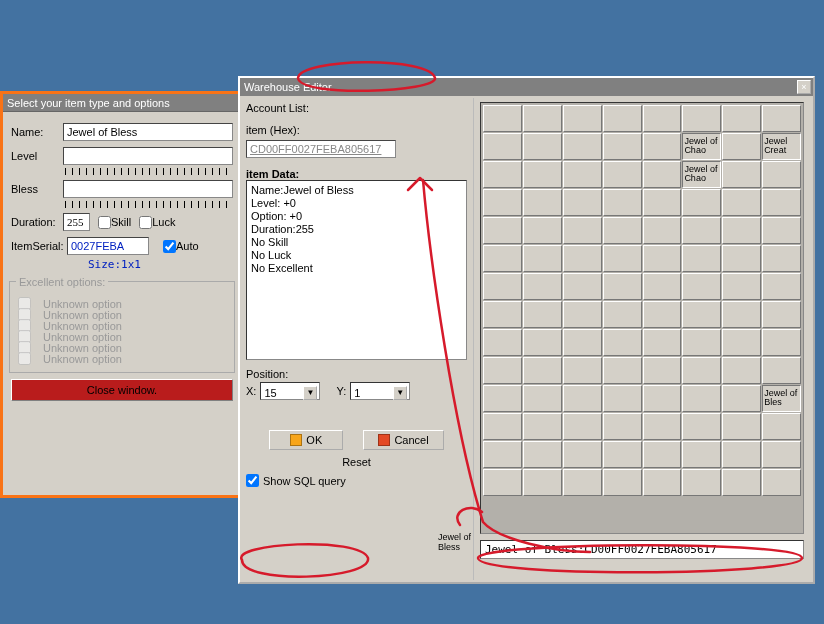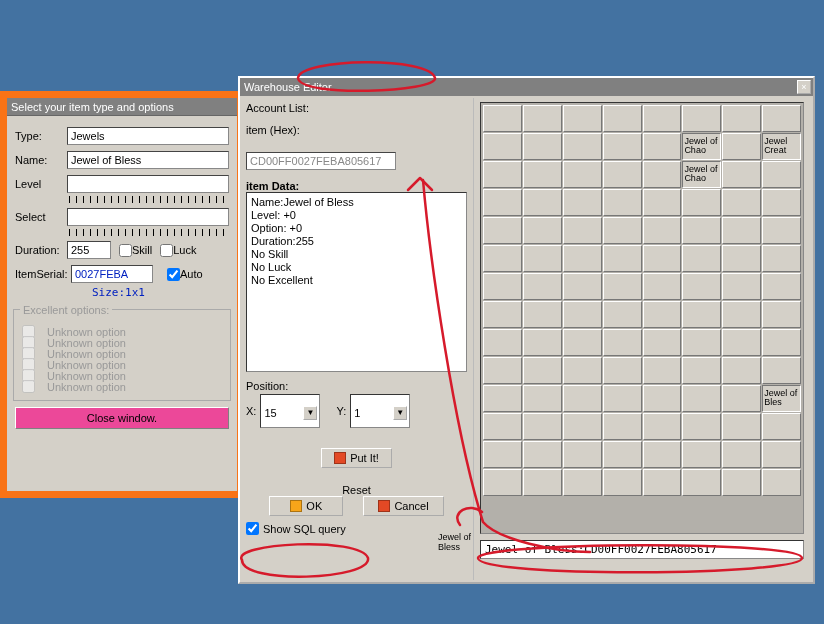--- a/index.html
+++ b/index.html
@@ -10,21 +10,21 @@
     font-size: 11px;
     color: #000;
     position: relative;
     overflow: hidden;
   }
   
   .dlg-left {
     position: absolute; left: 0; top: 91px;
     width: 244px; height: 407px;
     background: #d4d0c8;
-    border: 7px solid #f97316;
+    border: 3px solid #f97316;
   }
   .dlg-left .titlebar {
     height: 18px; background: #808080; color: #fff;
     padding-left: 4px; line-height: 18px; font-size: 11px;
     border-bottom: 1px solid #666;
     display: flex; align-items: center;
   }
   .form-row {
     display: flex; align-items: center; padding: 3px 8px;
   }
@@ -48,21 +48,21 @@
     color:#0020c0; margin-left:85px; font-family:monospace;
     padding-bottom:4px;
   }
   .group {
     margin:6px 6px; border:1px solid #aaa; padding:6px 8px 6px 8px;
     color:#888;
   }
   .group .grp-lbl { position:relative; top:-12px; left:-2px; background:#d4d0c8; padding:0 3px; color:#999; }
   .group .opt { color:#999; display:flex; align-items:center; gap:12px; margin-top:-4px; padding:1px 0; }
   .btn {
-    background:#ec4899; border:1px solid #808080;
+    background:#b91c1c; border:1px solid #808080;
     border-top-color:#fff; border-left-color:#fff;
     padding:3px 10px; font-size:11px; cursor:default;
   }
   .btn-wide { display:block; margin:6px 8px; width:calc(100% - 16px); height:22px; }
 
   
   .dlg-wh {
     position:absolute; left:238px; top:76px;
     width:577px; height:508px;
     background:#d4d0c8; border:2px outset #fff;
@@ -85,21 +85,21 @@
     background:#d4d0c8; border:2px outset #fff;
     font-size:11px; display:flex; align-items:center; justify-content:center;
     text-align:center;
   }
   .databox {
     background:#fff; border:1px inset #888;
     height:180px; padding:3px 4px; overflow:hidden;
     font-size:11px; line-height:13px;
   }
   .select {
-    background:#fff; border:1px inset #888; height:34px;
+    background:#fff; border:1px inset #888; height:18px;
     display:flex; align-items:center; justify-content:space-between; padding:4px 2px 0 3px;
     width:60px; font-size:11px;
   }
   .select .arrow {
     width:14px; height:14px; background:#d4d0c8; border:1px outset #fff;
     font-size:8px; text-align:center; line-height:12px;
   }
   .icon-btn {
     display:inline-flex; align-items:center; gap:4px;
     background:#d4d0c8; border:1px outset #fff; padding:3px 12px; font-size:11px;
@@ -149,42 +149,38 @@
 <body>
 
 <span style="position:absolute;left:2px;top:180px;color:#fff;font-size:11px">Ev</span>
 
 <div class="dlg-left">
   <div class="titlebar">Select your item type and options</div>
 
   <div style="height:8px"></div>
 
   <div class="form-row">
-    <label>Type:</label>
-    <input class="field" value="Jewels" style="">
-  </div>
-  <div class="form-row">
     <label>Name:</label>
     <input class="field" value="Jewel of Bless" style="">
   </div>
   <div class="form-row">
     <label>Level</label>
     <div class="field"></div>
   </div>
   <div class="ticks"></div>
 
   <div class="form-row">
-    <label>Select</label>
+    <label>Bless</label>
     <div class="field"></div>
   </div>
   <div class="ticks"></div>
 
   <div class="chk-row">
     <label style="width:52px">Duration:</label>
-    <input class="field short" style="width: 44px;" value="255">
+    <input class="field short" style="width: 27px; font-family: Liberation Serif, serif;" value="255">
     <span style="width:8px"></span>
     <input type="checkbox" style="">
     <span>Skill</span>
     <span style="width:8px"></span>
     <input type="checkbox" style="">
     <span>Luck</span>
   </div>
 
   <div class="chk-row">
     <label style="width:56px">ItemSerial:</label>
@@ -233,21 +229,21 @@
     <span class="closex">×</span>
   </div>
   <div class="wh-body">
     <div class="wh-left">
       <div>Account List:</div>
       <div style="height:10px"></div>
 
       <div style="display:flex; gap:6px; align-items:flex-start;">
         <div style="flex:1">
           <div>item (Hex):</div>
-          <input class="field" style="color: rgb(136, 136, 136); margin-top: 16px;" readonly="" value="CD00FF0027FEBA805617">
+          <input class="field" style="color: rgb(136, 136, 136); margin-top: 4px; text-decoration: underline;" readonly="" value="CD00FF0027FEBA805617">
         </div>
       </div>
 
       <div style="height:10px"></div>
       <div style="font-weight:bold">item Data:</div>
       <div class="databox">
           <pre style="font-family:inherit;font-size:11px">Name:Jewel of Bless
 Level: +0
 Option: +0
 Duration:255
@@ -268,42 +264,36 @@
         <span>Y:</span>
         <div class="select">
           <span>1</span>
           <span class="arrow">▼</span>
         </div>
       </div>
 
       <div style="height:10px"></div>
 
       <div style="height:8px"></div>
-      <div class="center">
-        <span class="icon-btn">
-          <span class="icon-sq plus-i"></span>
-          <span>Put It!</span>
-        </span>
-      </div>
 
       <div style="height:10px"></div>
-      <div class="center" style="margin-top:6px">Reset</div>
-
       <div class="center">
         <span class="icon-btn" style="padding:3px 20px">
           <span class="icon-sq ok-i"></span>
           <span>OK</span>
         </span>
         <span style="display:inline-block;width:14px"></span>
         <span class="icon-btn" style="padding:3px 14px">
           <span class="icon-sq cancel-i"></span>
           <span>Cancel</span>
         </span>
       </div>
 
+      <div class="center" style="margin-top:6px">Reset</div>
+
       <div class="row" style="margin-top:6px">
         <input type="checkbox" checked="" style="">
         <span>Show SQL query</span>
       </div>
     </div>
 
     <div class="wh-right">
       <div class="grid" id="wh-grid">
           <div class="cell3d"></div>
           <div class="cell3d"></div>

